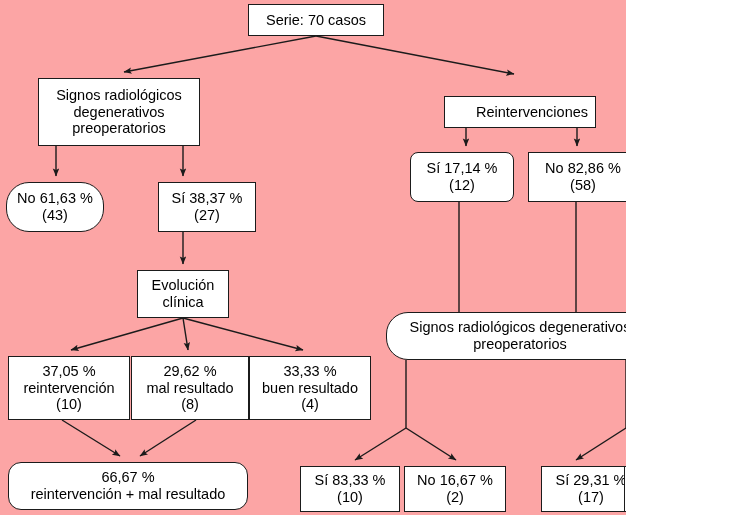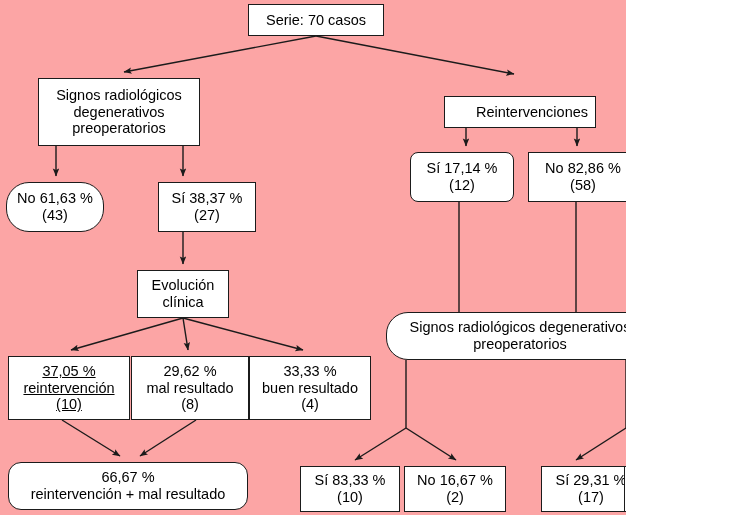--- a/index.html
+++ b/index.html
@@ -91,21 +91,21 @@
 
   <div class="node" style="left: 6px; top: 182px; width: 98px; height: 50px; border-radius: 23px;">No 61,63 %
 (43)</div>
 
   <div class="node" style="left: 134px; top: 182px; width: 98px; height: 50px; margin-left: 24px;">Sí 38,37 %
 (27)</div>
 
   <div class="node" style="left: 137px; top: 270px; width: 92px; height: 48px;">Evolución
 clínica</div>
 
-  <div class="node" style="left: 8px; top: 356px; width: 122px; height: 64px; text-decoration: underline;">37,05 %
+  <div class="node" style="left: 8px; top: 356px; width: 122px; height: 64px;">37,05 %
 reintervención
 (10)</div>
 
   <div class="node" style="left: 131px; top: 356px; width: 118px; height: 64px;">29,62 %
 mal resultado
 (8)</div>
 
   <div class="node" style="left: 249px; top: 356px; width: 122px; height: 64px;">33,33 %
 buen resultado
 (4)</div>

